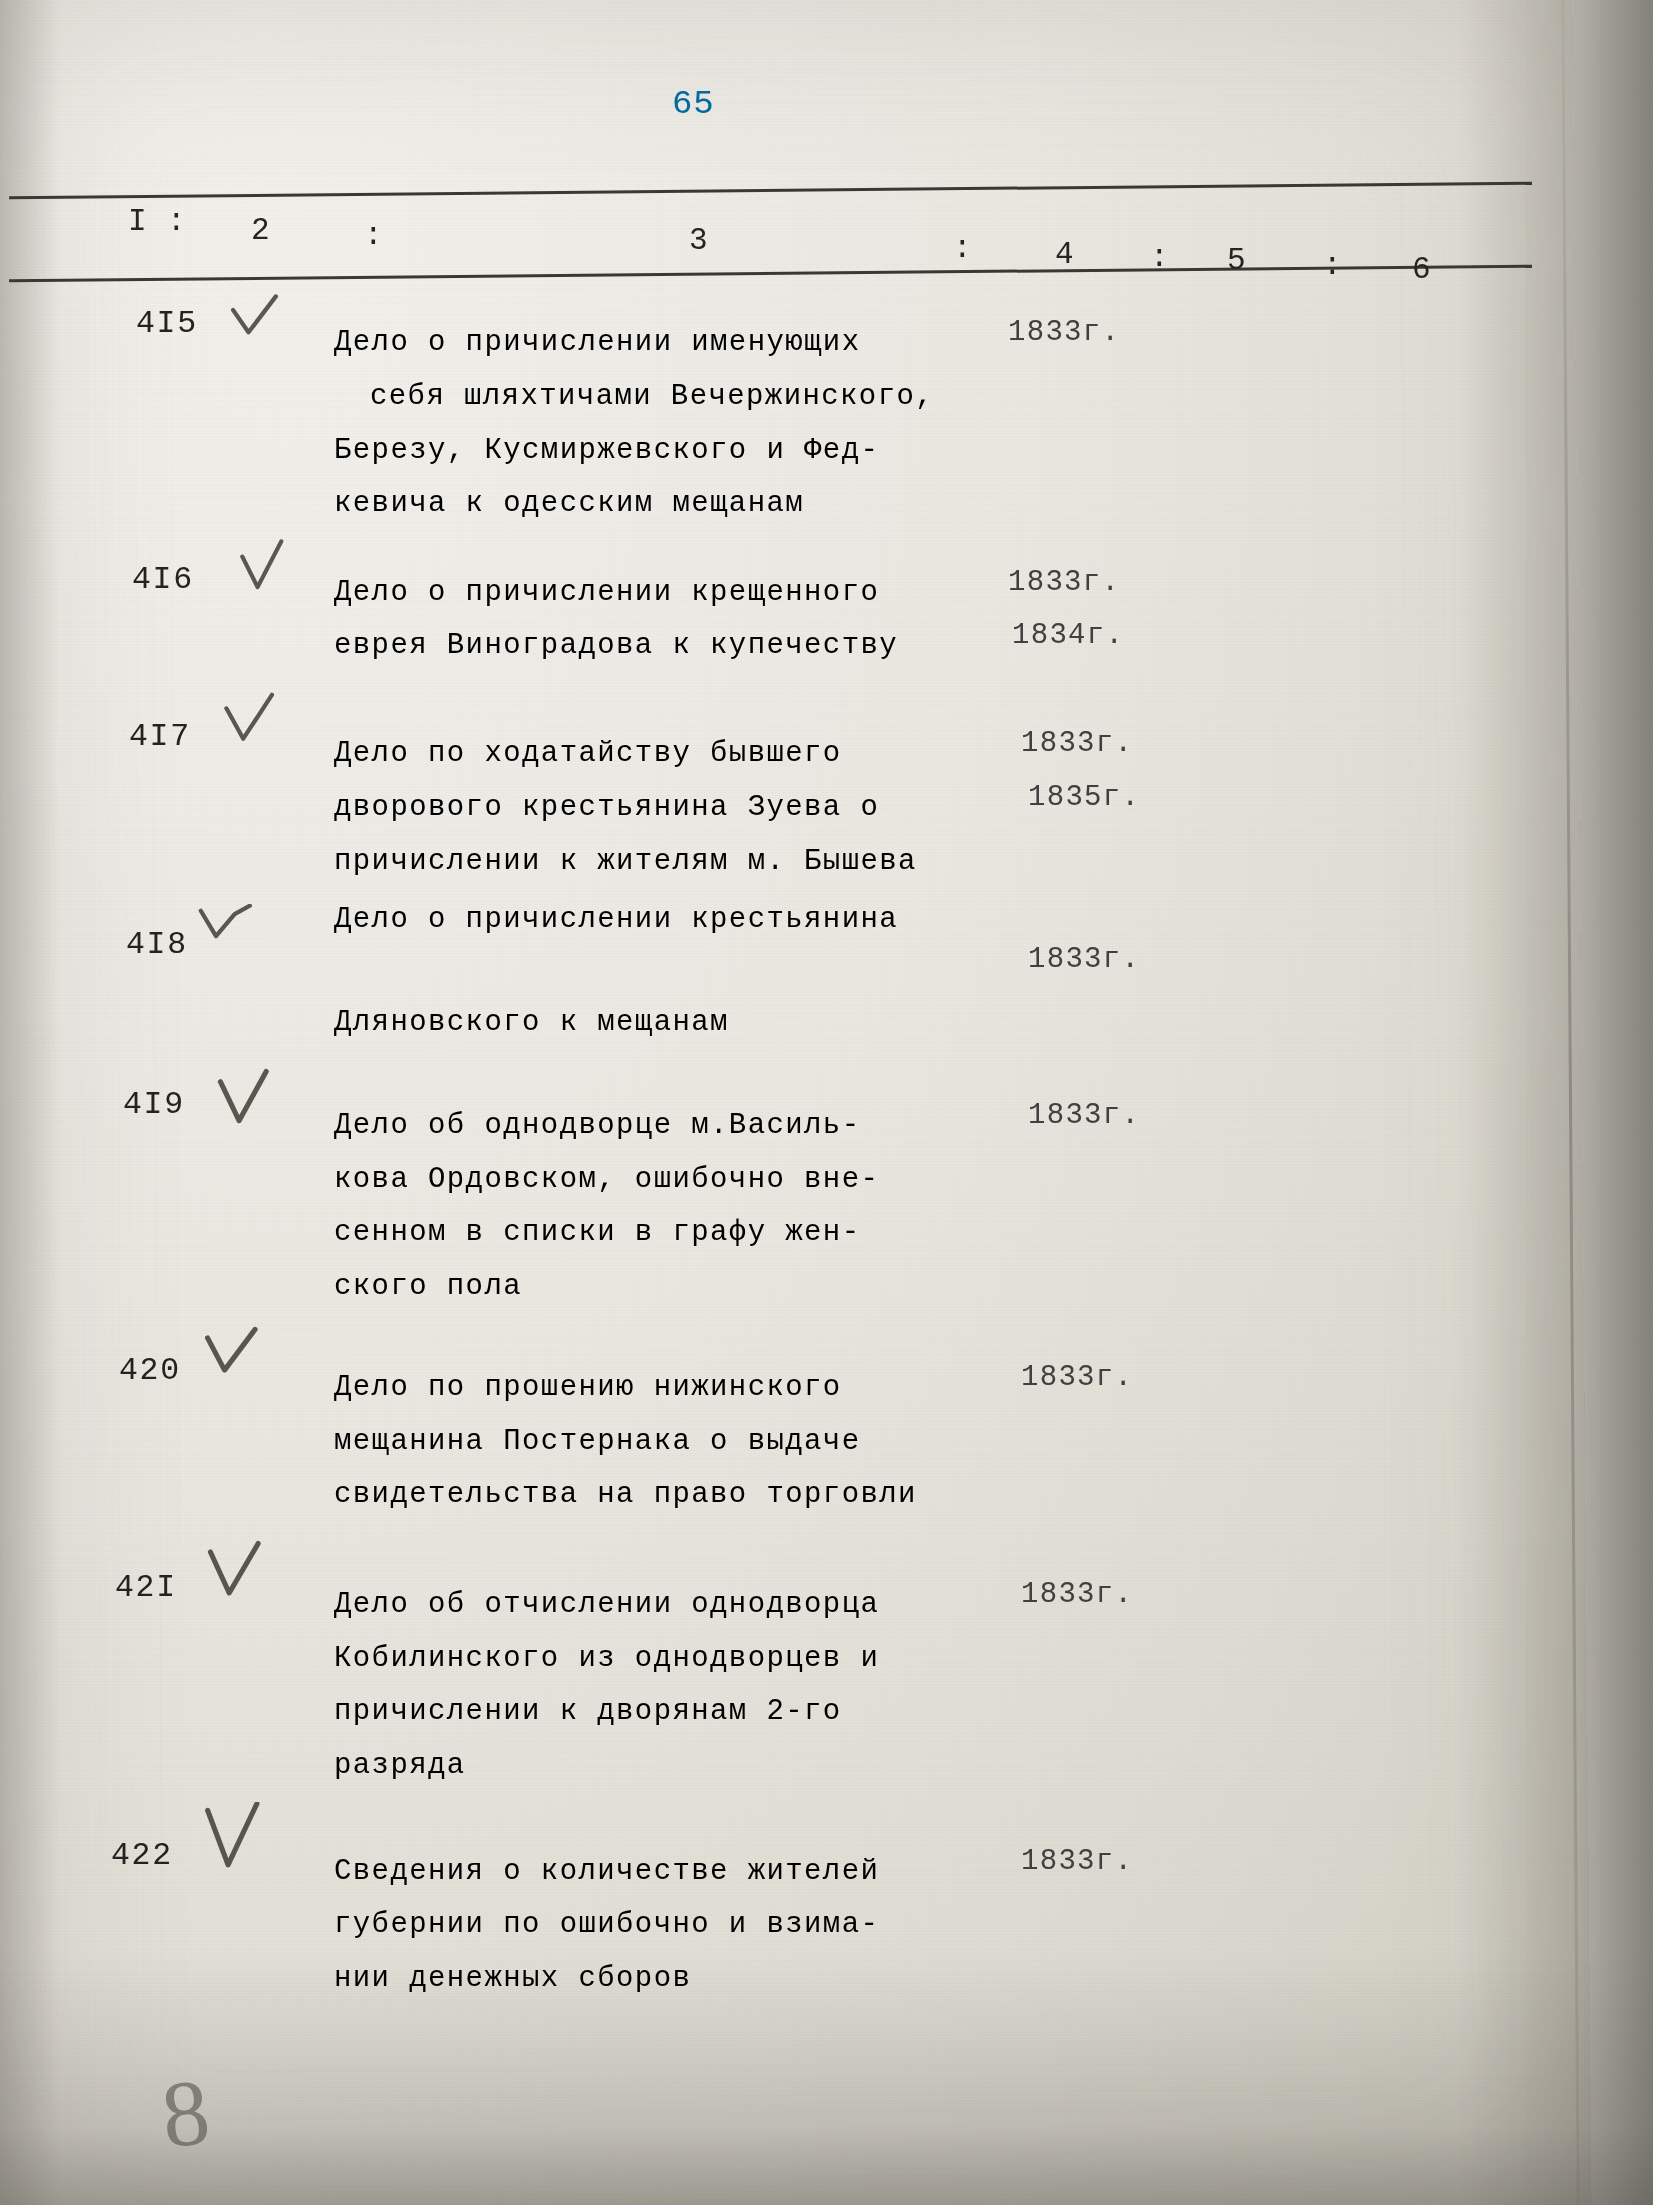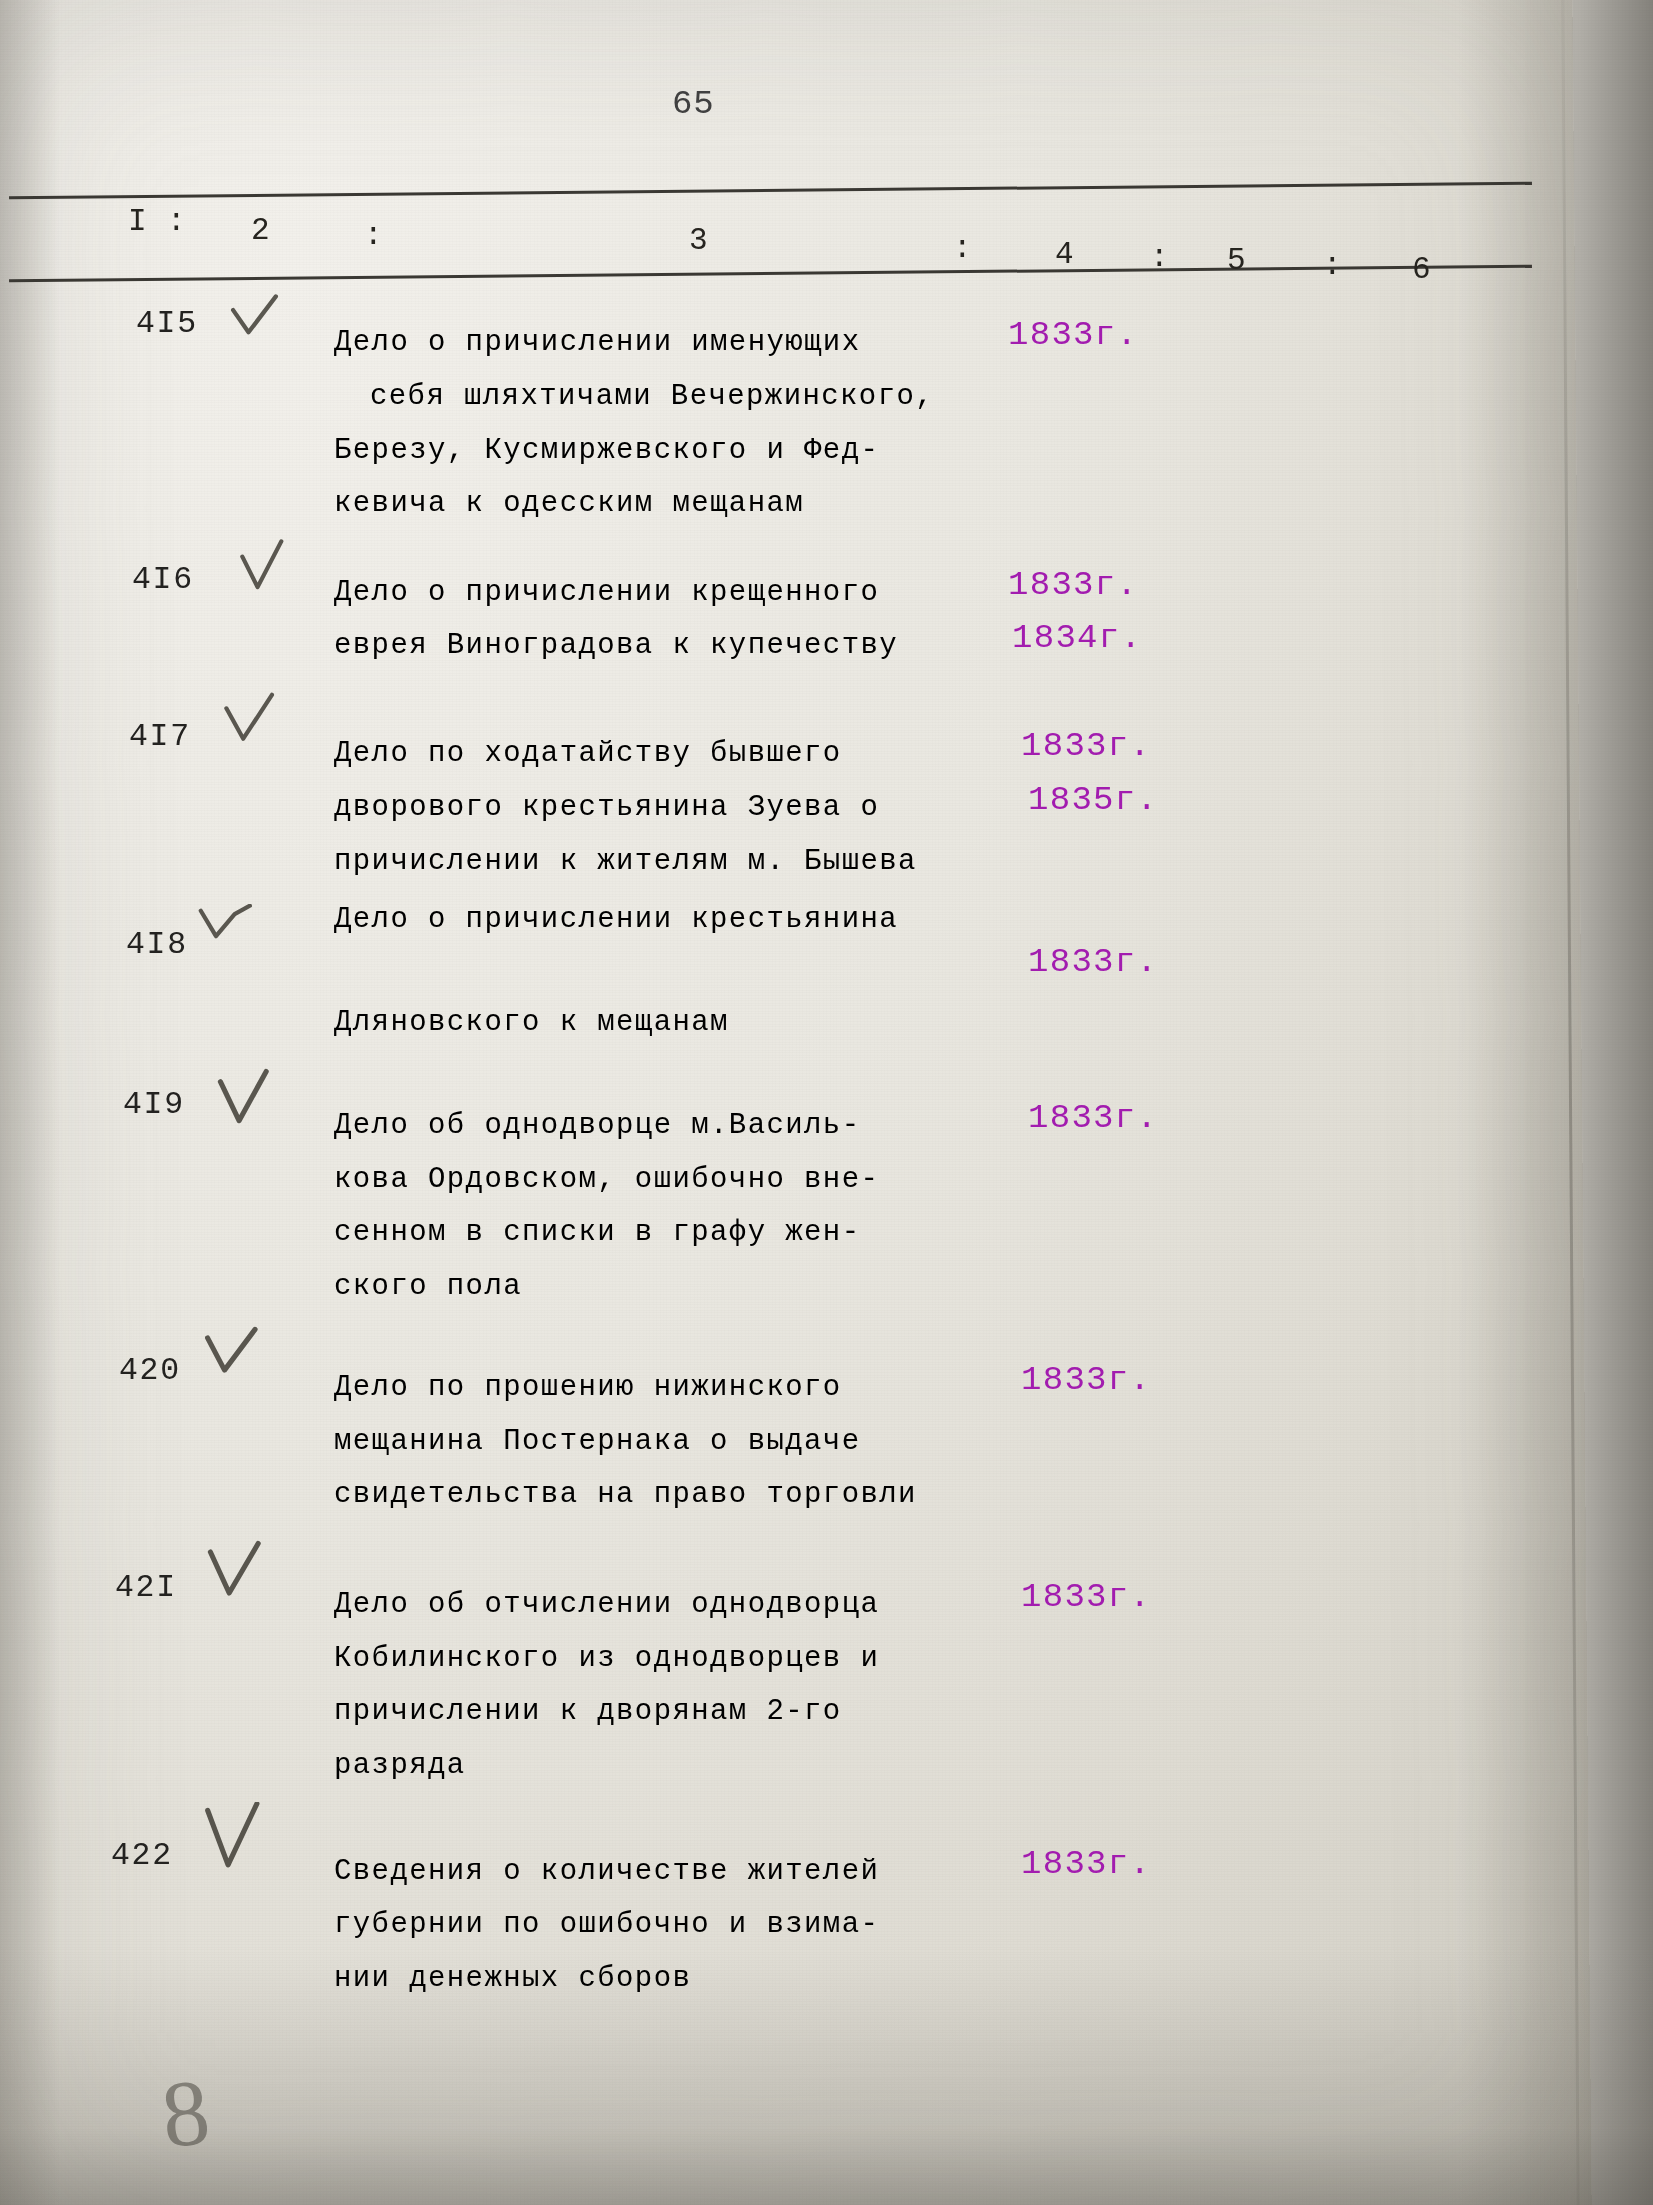--- a/index.html
+++ b/index.html
@@ -63,21 +63,21 @@
     inset: 0;
     color: #21201d;
   }
 
   .page-number {
     position: absolute;
     left: 672px;
     top: 85px;
     font-size: 34px;
     letter-spacing: 0.9px;
-    color: #404040;
+    color: #0369a1;
   }
 
   .rule {
     position: absolute;
     background: #3a3833;
     transform: rotate(-0.55deg);
   }
   .rule-top  { left: 8.5px;  top: 189px; width: 1523px; height: 3.4px; }
   .rule-bot  { left: 8.5px;  top: 272px; width: 1523px; height: 3.4px; }
 
@@ -108,23 +108,23 @@
     position: absolute;
     left: 334px;
     font-size: 29px;
     line-height: 54px;
     letter-spacing: 1.4px;
     color: #000000;
     white-space: pre;
   }
   .year {
     position: absolute;
-    font-size: 34px;
+    font-size: 29px;
     letter-spacing: 1.3px;
-    color: #a21caf;
+    color: #404040;
     white-space: pre;
   }
   .pencil-mark {
     position: absolute;
     left: 162px;
     top: 2059px;
     font-family: "Liberation Serif", serif;
     font-size: 94px;
     color: #4a4740;
     opacity: 0.55;

